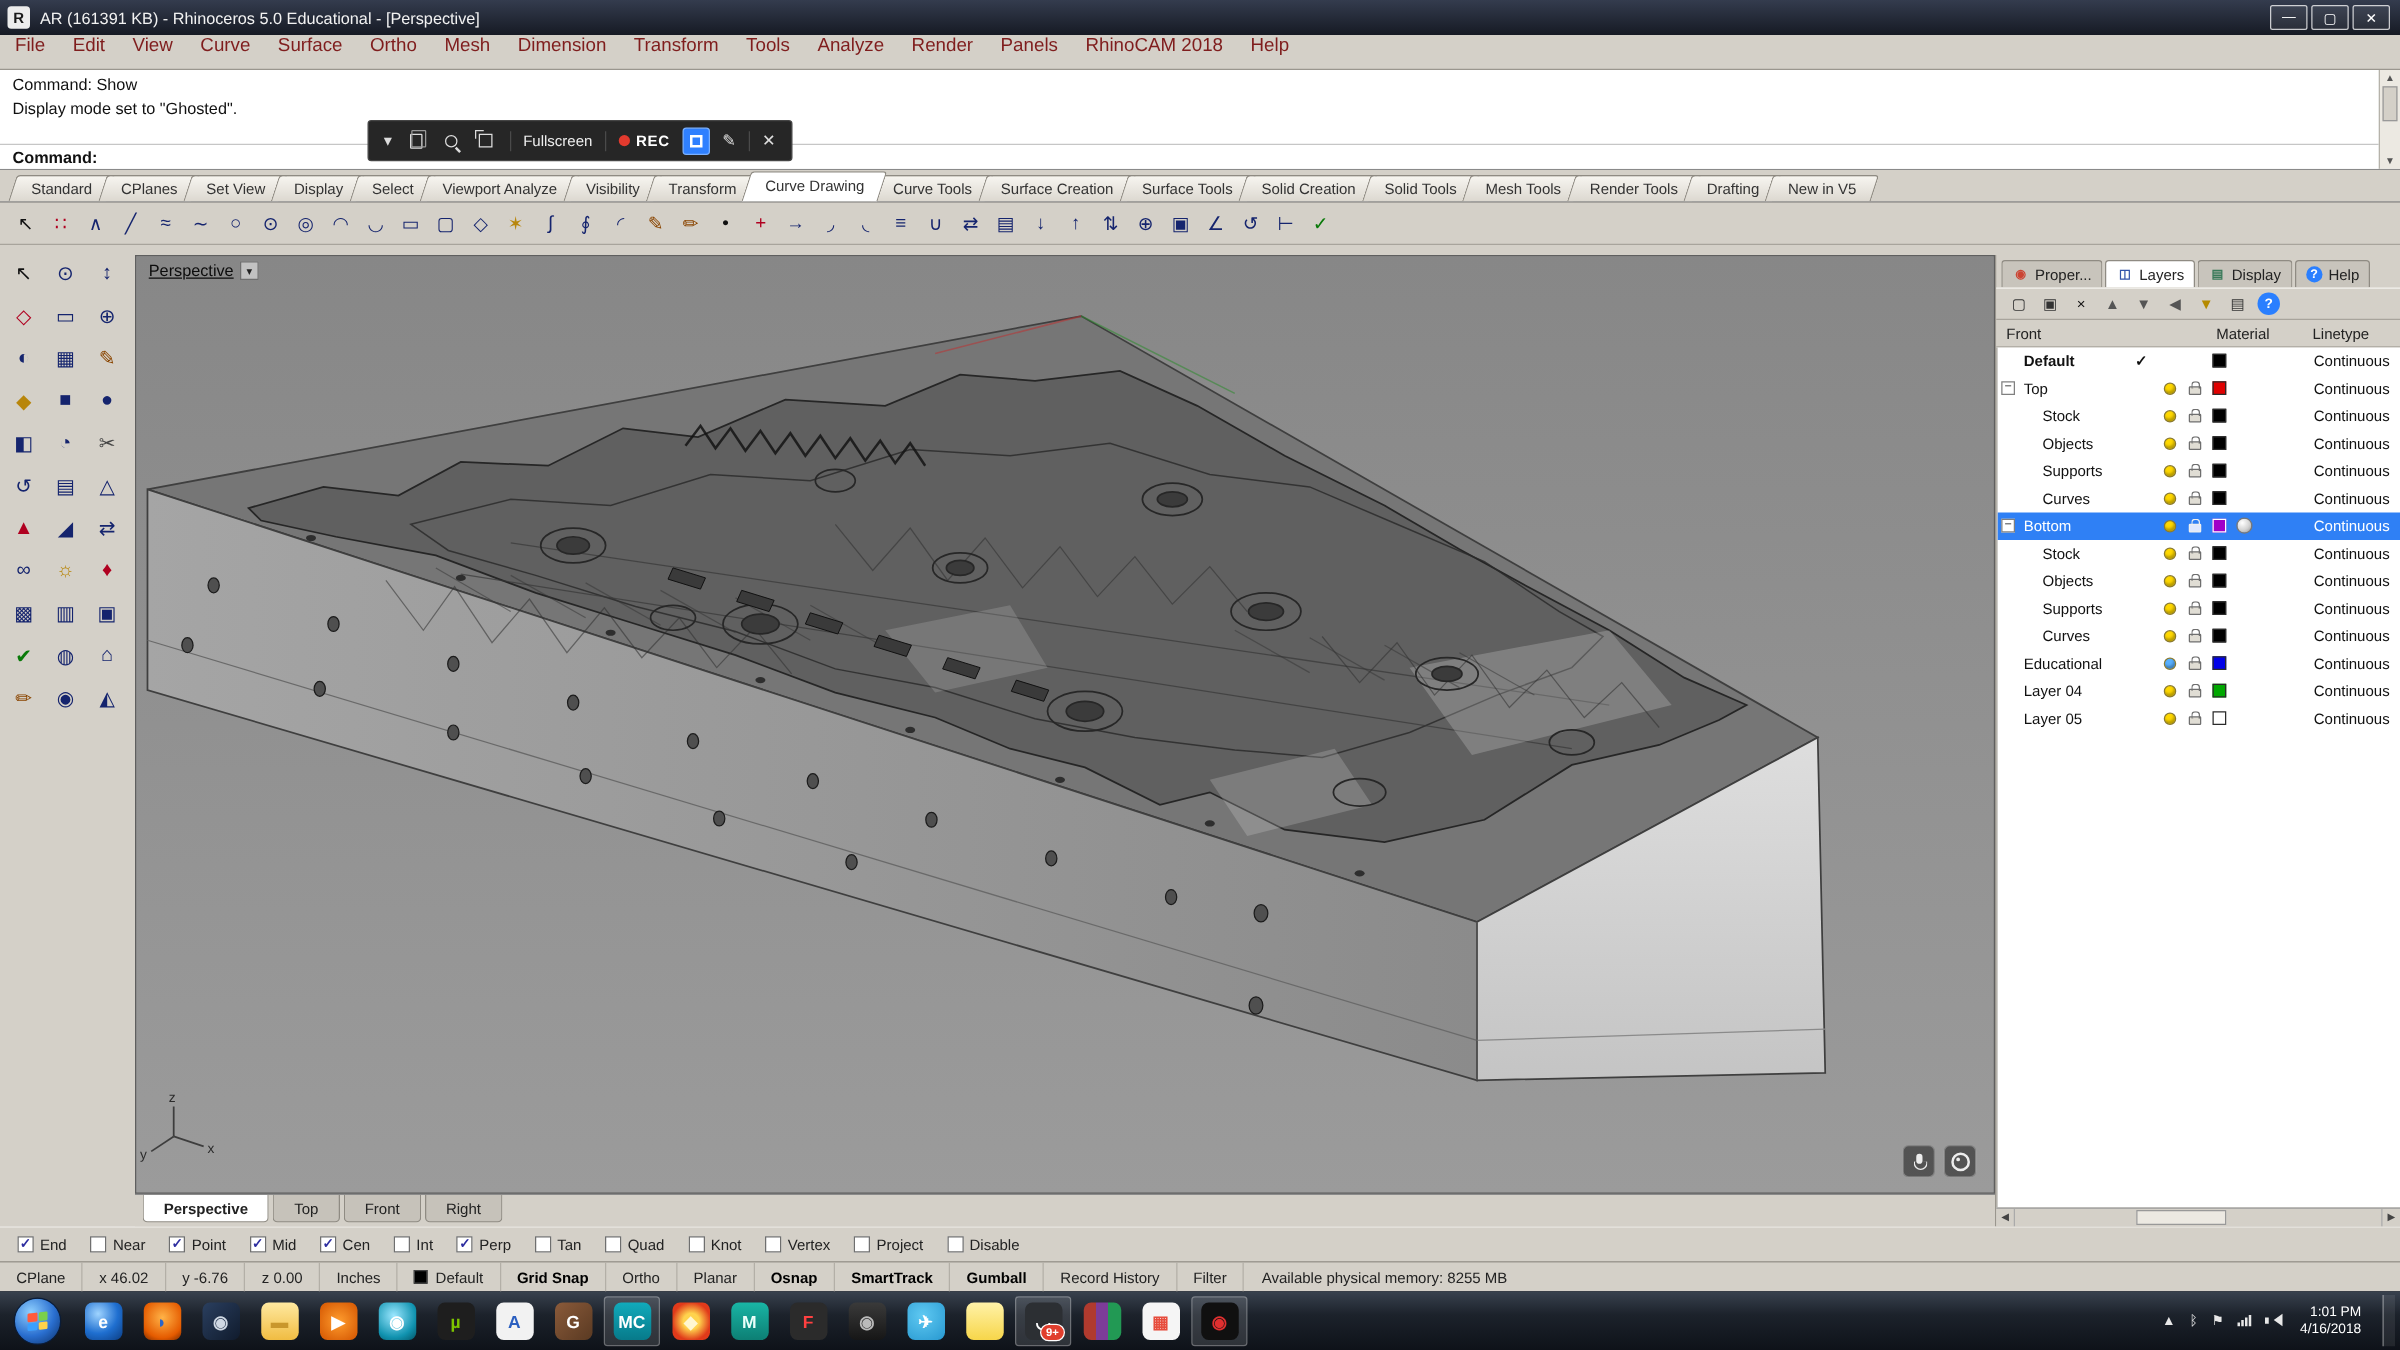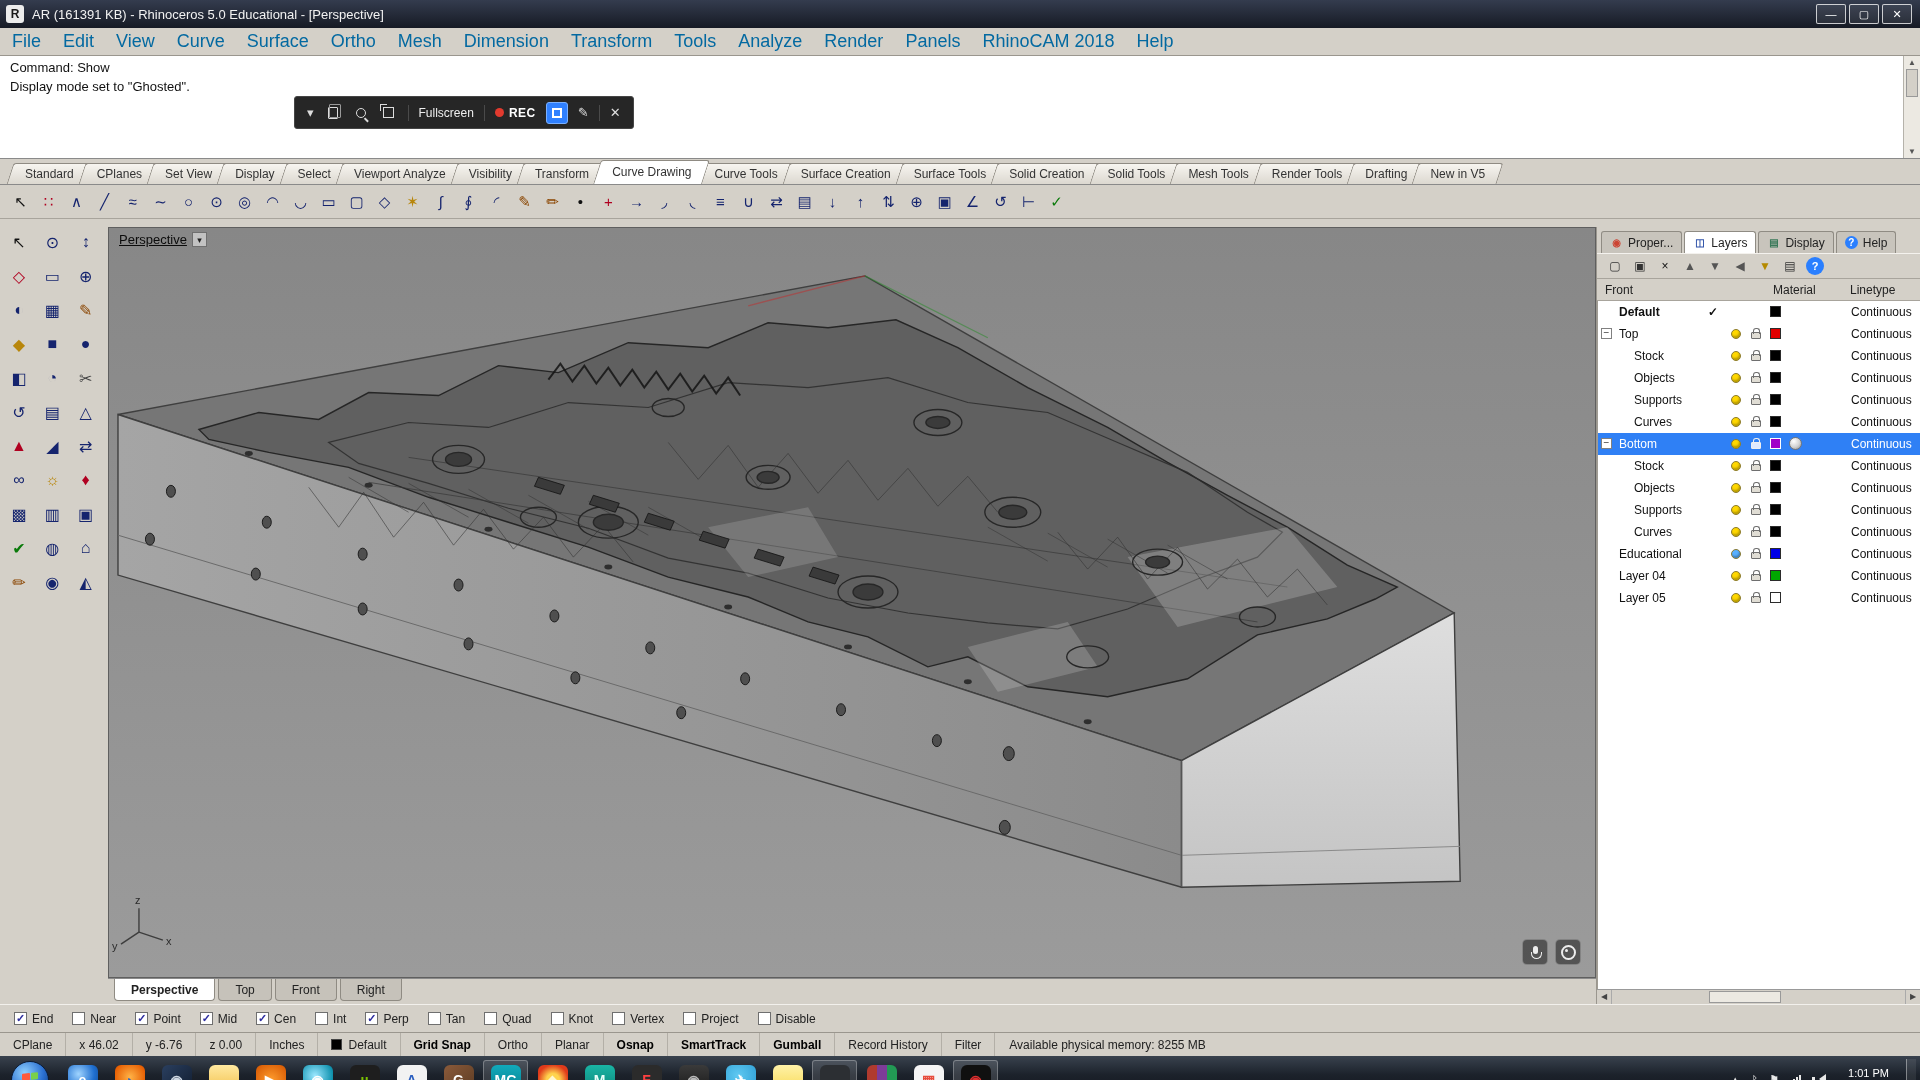--- a/index.html
+++ b/index.html
@@ -6,25 +6,25 @@
 html,body{width:1920px;height:1080px;overflow:hidden;background:#000}
 .screen{position:relative;width:1920px;height:1080px;font-family:"Liberation Sans",sans-serif;color:#222;font-size:12px}
 
 
 .titlebar{height:28px;background:linear-gradient(#343c4e,#161a24);display:flex;align-items:center;padding:0 6px;color:#f2f2f2;font-size:13px}
 .app-icon{width:18px;height:18px;background:#ececec;border-radius:3px;color:#1a1a1a;font-weight:bold;font-size:12px;display:flex;align-items:center;justify-content:center;margin-right:8px}
 .win-btns{margin-left:auto;display:flex;gap:3px;margin-right:2px}
 .win-btn{width:30px;height:20px;border:1px solid rgba(255,255,255,.75);border-radius:2px;display:flex;align-items:center;justify-content:center;font-size:11px;color:#fff;background:rgba(255,255,255,.07)}
 
 
-.menubar{height:28px;background:#d4d0c8;border-bottom:1px solid #9a968e;display:flex;align-items:center;gap:22px;padding:0 12px;font-size:18px;color:#0369a1}
+.menubar{height:28px;background:#d4d0c8;border-bottom:1px solid #9a968e;display:flex;gap:22px;padding:0 12px;font-size:15px;color:#7f1d1d}
 .menu-item{white-space:nowrap}
 
 
-.cmdarea{position:relative;height:103px;background:#fff;border-bottom:1px solid #8a8a8a;font-size:13px;color:#111}
+.cmdarea{position:relative;height:80px;background:#fff;border-bottom:1px solid #8a8a8a;font-size:13px;color:#111}
 .cmd-lines{padding:2px 10px 0}
 .cmd-line{height:19px;line-height:19px}
 .cmd-prompt{position:absolute;left:0;right:17px;bottom:0;height:20px;line-height:20px;padding:0 10px;font-weight:bold;border-top:1px solid #c6c6c6;background:#fff}
 .cmd-scroll{position:absolute;top:0;right:0;bottom:0;width:17px;background:#ece9e2;border-left:1px solid #b5b2aa;font-size:8px;color:#555}
 .cmd-scroll .up{position:absolute;top:2px;left:0;right:0;text-align:center}
 .cmd-scroll .dn{position:absolute;bottom:2px;left:0;right:0;text-align:center}
 .cmd-scroll .thumb{position:absolute;top:13px;left:2px;width:12px;height:28px;background:#d4d0c8;border:1px solid #999}
 
 .capture-bar{position:absolute;left:294px;top:40px;height:33px;display:flex;align-items:center;gap:10px;background:#262626;border:1px solid #454545;border-radius:3px;padding:0 12px;z-index:6;color:#ddd}
 .capture-bar .sep{width:1px;height:16px;background:#4a4a4a}
@@ -182,20 +182,21 @@
       <span class="menu-item">RhinoCAM 2018</span>
       <span class="menu-item">Help</span>
     </div>
 
   <div class="cmdarea">
     <div class="cmd-lines">
 
     <div class="cmd-line">Command: Show</div>
         <div class="cmd-line">Display mode set to "Ghosted".</div>
       </div>
+    <div class="cmd-prompt">Command:</div>
     <div class="cmd-scroll">
       <span class="up">▲</span>
       <span class="thumb"></span>
       <span class="dn">▼</span>
     </div>
 
     <div class="capture-bar">
       <span class="cap-glyph">▾</span>
       <span class="ci">
           <i class="ci-copy"></i>

